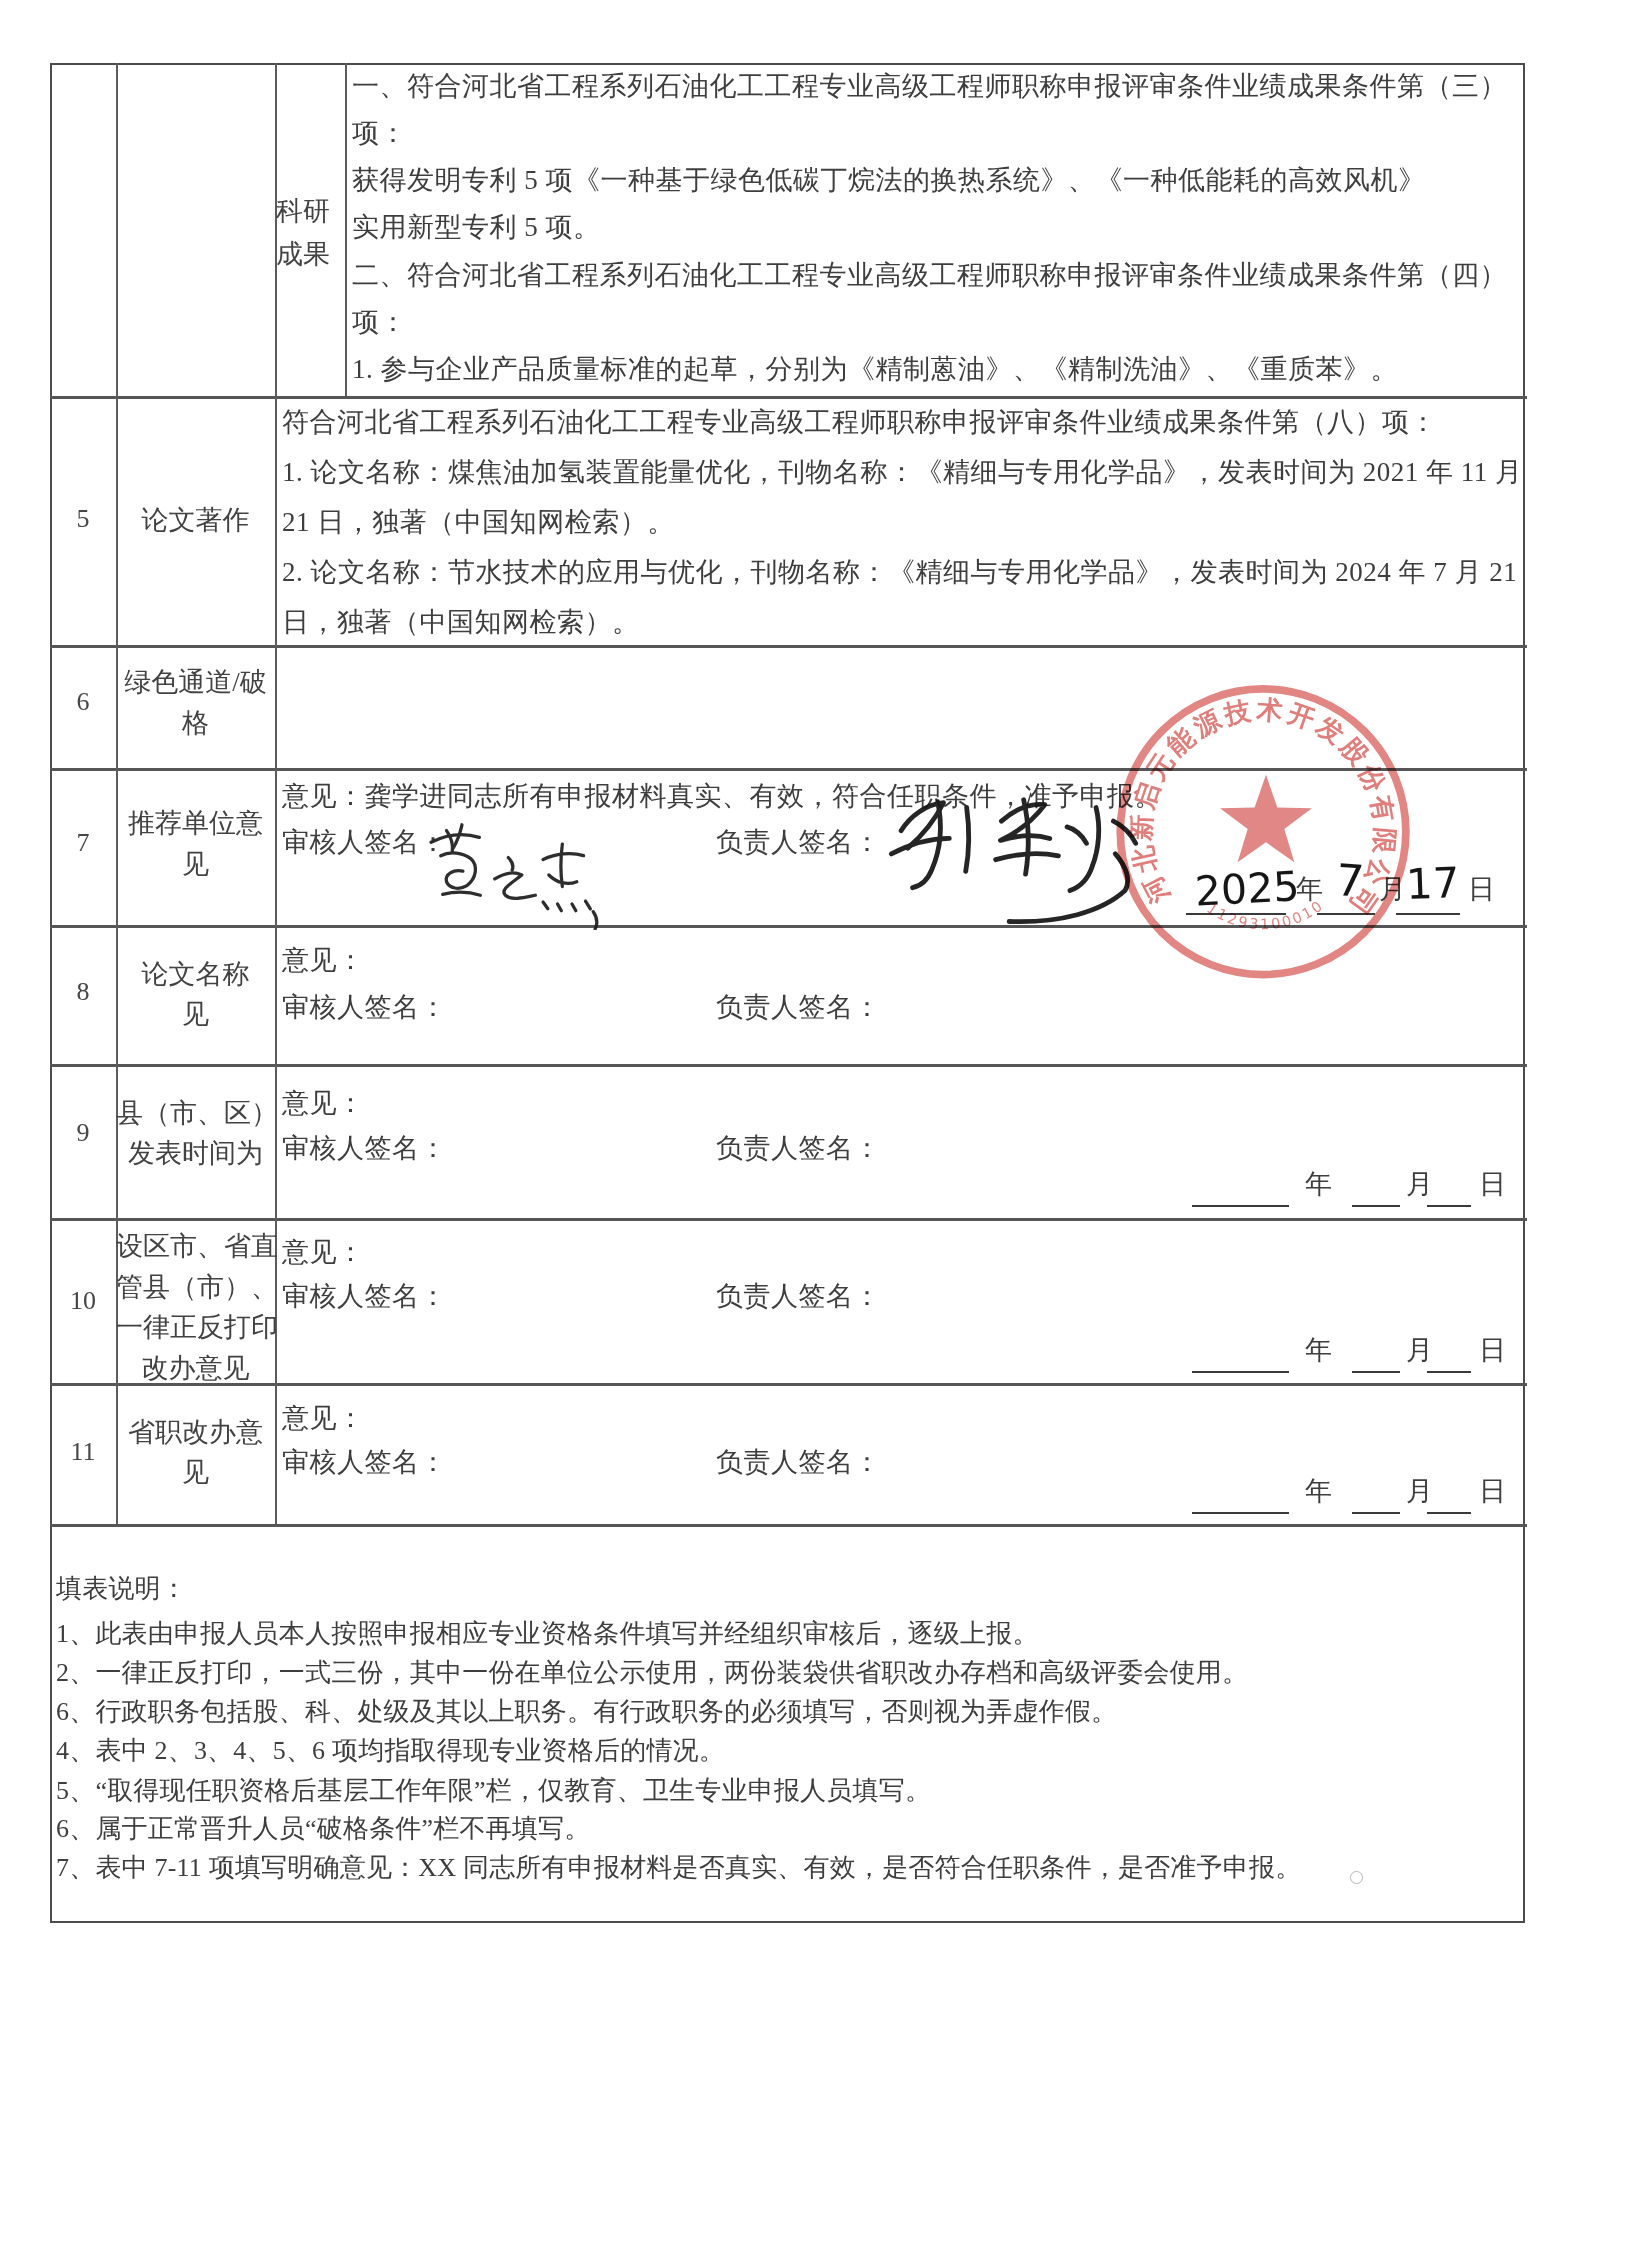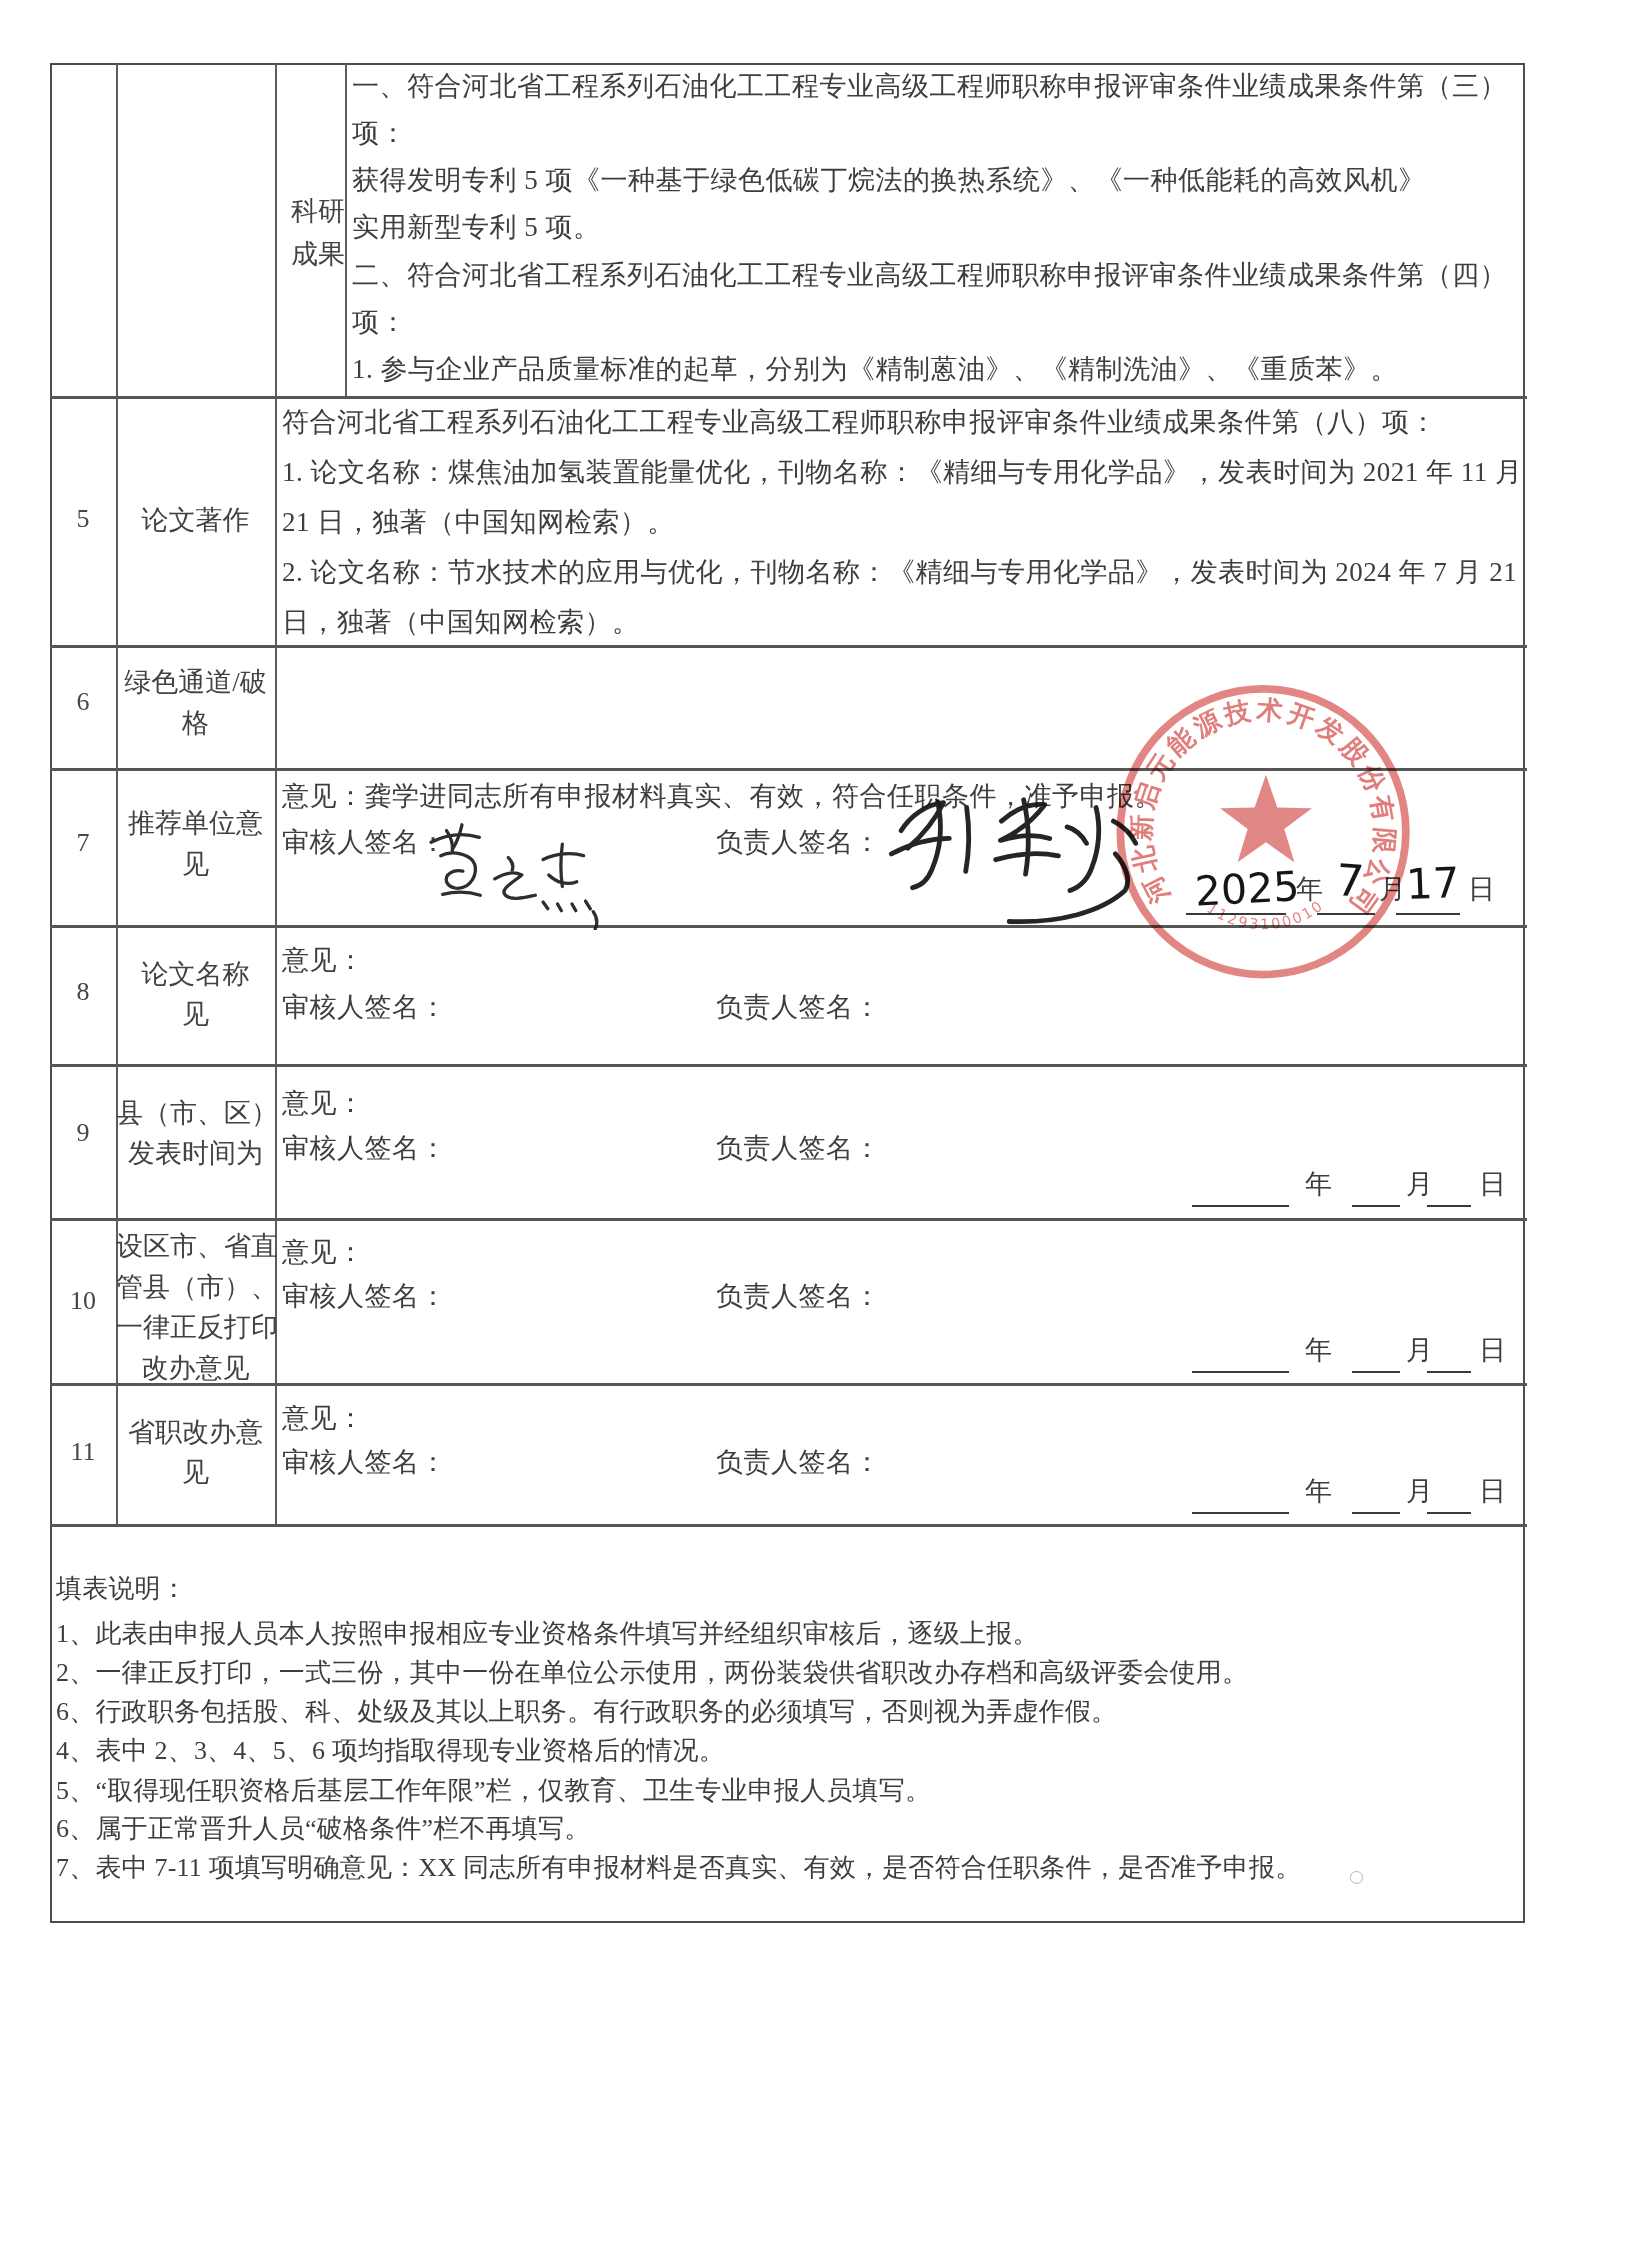--- a/index.html
+++ b/index.html
@@ -1,21 +1,21 @@
 <!DOCTYPE html>
 <html><head>
 <meta charset="utf-8">
 <style>
   html,body{margin:0;padding:0;background:#e8e8e8;}
   .page{position:relative;width:1641px;height:2257px;background:#ffffff;overflow:hidden;
         font-family:"Liberation Serif","DejaVu Serif",serif;color:#3e3e3e;}
   .t{position:absolute;font-size:27px;line-height:33px;white-space:nowrap;letter-spacing:0.5px;}
   .num{position:absolute;left:50px;width:66px;text-align:center;font-size:26px;color:#474747;}
   .lbl{position:absolute;left:116px;width:159px;text-align:center;font-size:27px;white-space:nowrap;color:#424242;}
-  .sub{position:absolute;left:275px;width:86px;text-align:center;font-size:27px;color:#424242;}
+  .sub{position:absolute;left:260px;width:86px;text-align:center;font-size:27px;color:#424242;}
   .hl{position:absolute;left:50px;width:1477px;height:2.9px;background:#565656;}
   .vl{position:absolute;width:1.9px;background:#5c5c5c;}
   .frame{position:absolute;left:50px;top:63px;width:1471px;height:1856px;border:2.9px solid #4c4c4c;}
   .u{position:absolute;height:1.9px;background:#3a3a3a;}
   .hw{position:absolute;font-family:"DejaVu Sans",sans-serif;color:#161616;white-space:nowrap;}
   .sig-name{visibility:hidden;}
   .stamp{position:absolute;left:1091px;top:661px;mix-blend-mode:multiply;opacity:0.88;}
   .sig{position:absolute;}
   .speck{position:absolute;left:1350px;top:1871px;width:10.6px;height:10.6px;border:1.9px solid #909090;
          border-radius:50%;opacity:0.65;}

